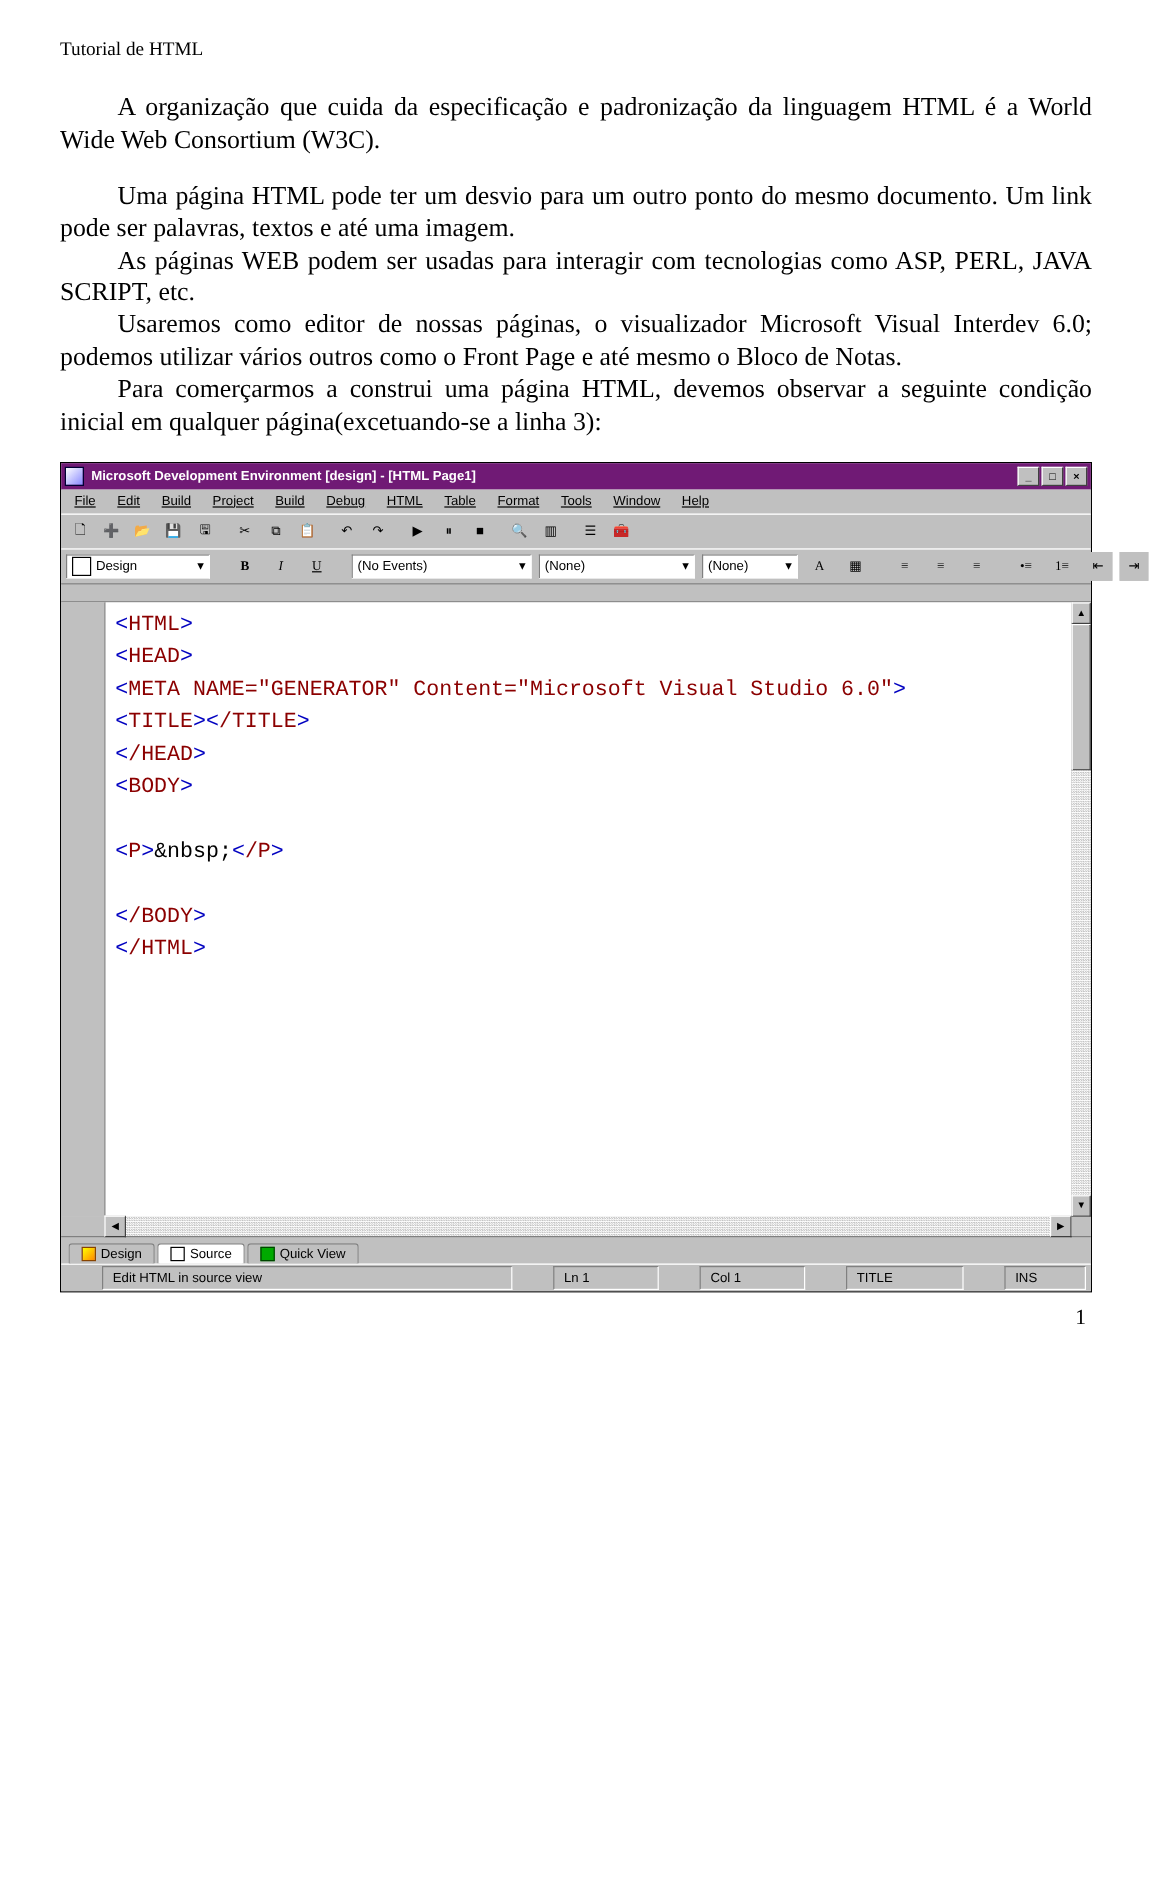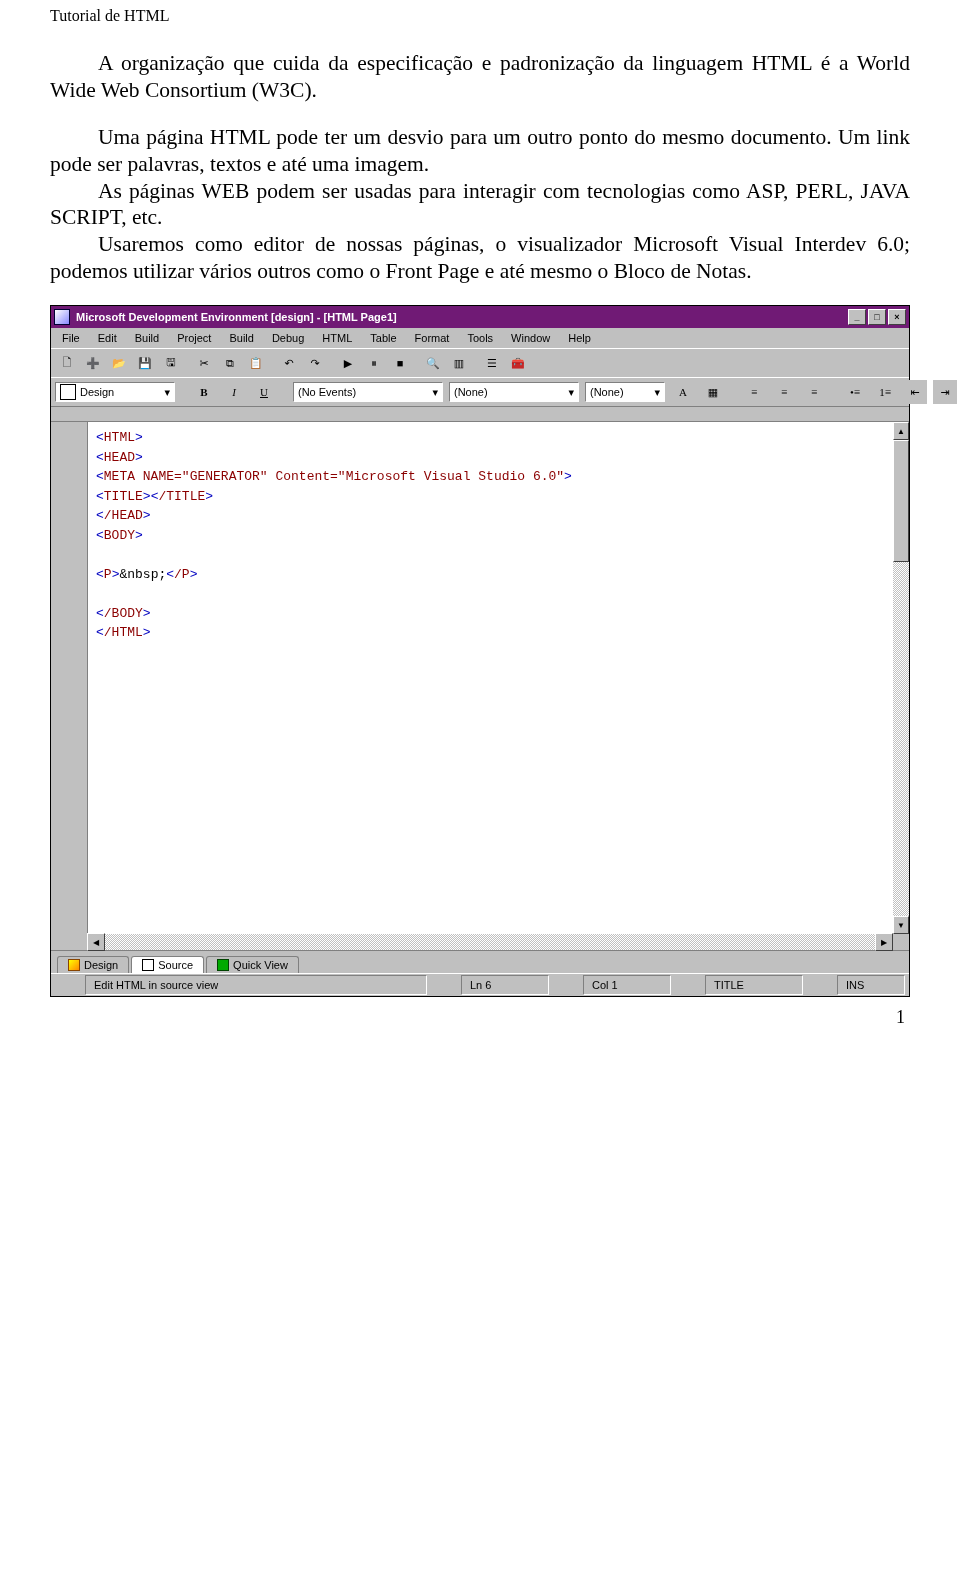--- a/index.html
+++ b/index.html
@@ -4,21 +4,21 @@
 <style>
   body {
     margin: 0;
     padding: 0;
     font-family: Georgia, 'Times New Roman', serif;
     background: #ffffff;
     width: 960px;
     color: #000;
   }
   .page {
-    padding: 7px 50px 20px 50px;
+    padding: 33px 50px 20px 50px;
   }
   .header {
     font-size: 16px;
     margin-bottom: 45px;
   }
   .body-text {
     font-size: 21.5px;
     line-height: 1.25;
     text-align: justify;
     margin-bottom: 20px;
@@ -76,21 +76,21 @@
   .menubar {
     background:#c0c0c0;
     height:20px;
     display:flex;
     align-items:center;
     padding:0 4px;
     gap:4px;
     font-family: Tahoma, sans-serif;
     font-size:11px;
   }
-  .menu-item { padding: 2px 7px; }
+  .menu-item { padding: 2px 7px; text-decoration: underline; }
   .toolbar {
     background:#c0c0c0;
     height:28px;
     border-top:1px solid #fff;
     display:flex;
     align-items:center;
     padding:0 4px;
     gap:2px;
   }
   .tbtn {
@@ -127,21 +127,21 @@
   }
   .gutter {
     width:36px;
     background:#c0c0c0;
     border-right:1px solid #808080;
   }
   .code-area {
     flex:1;
     background:#ffffff;
     font-family: 'Courier New', monospace;
-    font-size:13px;
+    font-size:18px;
     line-height:1.5;
     padding:6px 8px;
     min-height:500px;
     white-space: pre;
     color:#8b0000;
   }
   .code-line { display:block; }
   .tag-bracket { color:#0000c0; }
   .tag-name { color:#8b0000; }
   .tag-text { color:#000; }
@@ -240,20 +240,23 @@
     <span class="indent" style="display:block">A organização que cuida da especificação e padronização da linguagem HTML é a World Wide Web Consortium (W3C).</span>
   </div>
   <div class="body-text">
     <span class="indent" style="display:block">Uma página HTML pode ter um desvio para um outro ponto do mesmo documento. Um link pode ser palavras, textos e até uma imagem.</span>
   </div>
   <div class="body-text" style="margin-top:-20px">
     <span class="indent" style="display:block">As páginas WEB podem ser usadas para interagir com tecnologias como ASP, PERL, JAVA SCRIPT, etc.</span>
   </div>
   <div class="body-text" style="margin-top:-20px">
     <span class="indent" style="display:block">Usaremos como editor de nossas páginas, o visualizador Microsoft Visual Interdev 6.0; podemos utilizar vários outros como o Front Page e até mesmo o Bloco de Notas.</span>
+  </div>
+  <div class="body-text" style="margin-top:-20px">
+    <span class="indent" style="display:block">Para comerçarmos a construi uma página HTML, devemos observar a seguinte condição inicial em qualquer página(excetuando-se a linha 3):</span>
   </div>
 
   <div class="editor-wrap">
 
     <div class="titlebar">
       <div class="titlebar-left">
         <span class="title-icon"></span>
         <span class="title-text">Microsoft Development Environment [design] - [HTML Page1]</span>
       </div>
       <div class="win-controls">
@@ -377,21 +380,21 @@
           <span>Source</span>
         </div>
       <div class="tab">
           <span class="tab-icon ti-quick"></span>
           <span>Quick View</span>
         </div>
     </div>
 
     <div class="statusbar">
       <div class="status-panel status-flex">Edit HTML in source view</div>
-      <div class="status-panel" style="width:70px">Ln 6</div>
+      <div class="status-panel" style="width:70px">Ln 1</div>
       <div class="status-panel" style="width:70px">Col 1</div>
       <div class="status-panel" style="width:80px">TITLE</div>
       <div class="status-panel" style="width:50px">INS</div>
     </div>
   </div>
 
   <div class="page-number">1</div>
 </div>
 
 </body></html>

